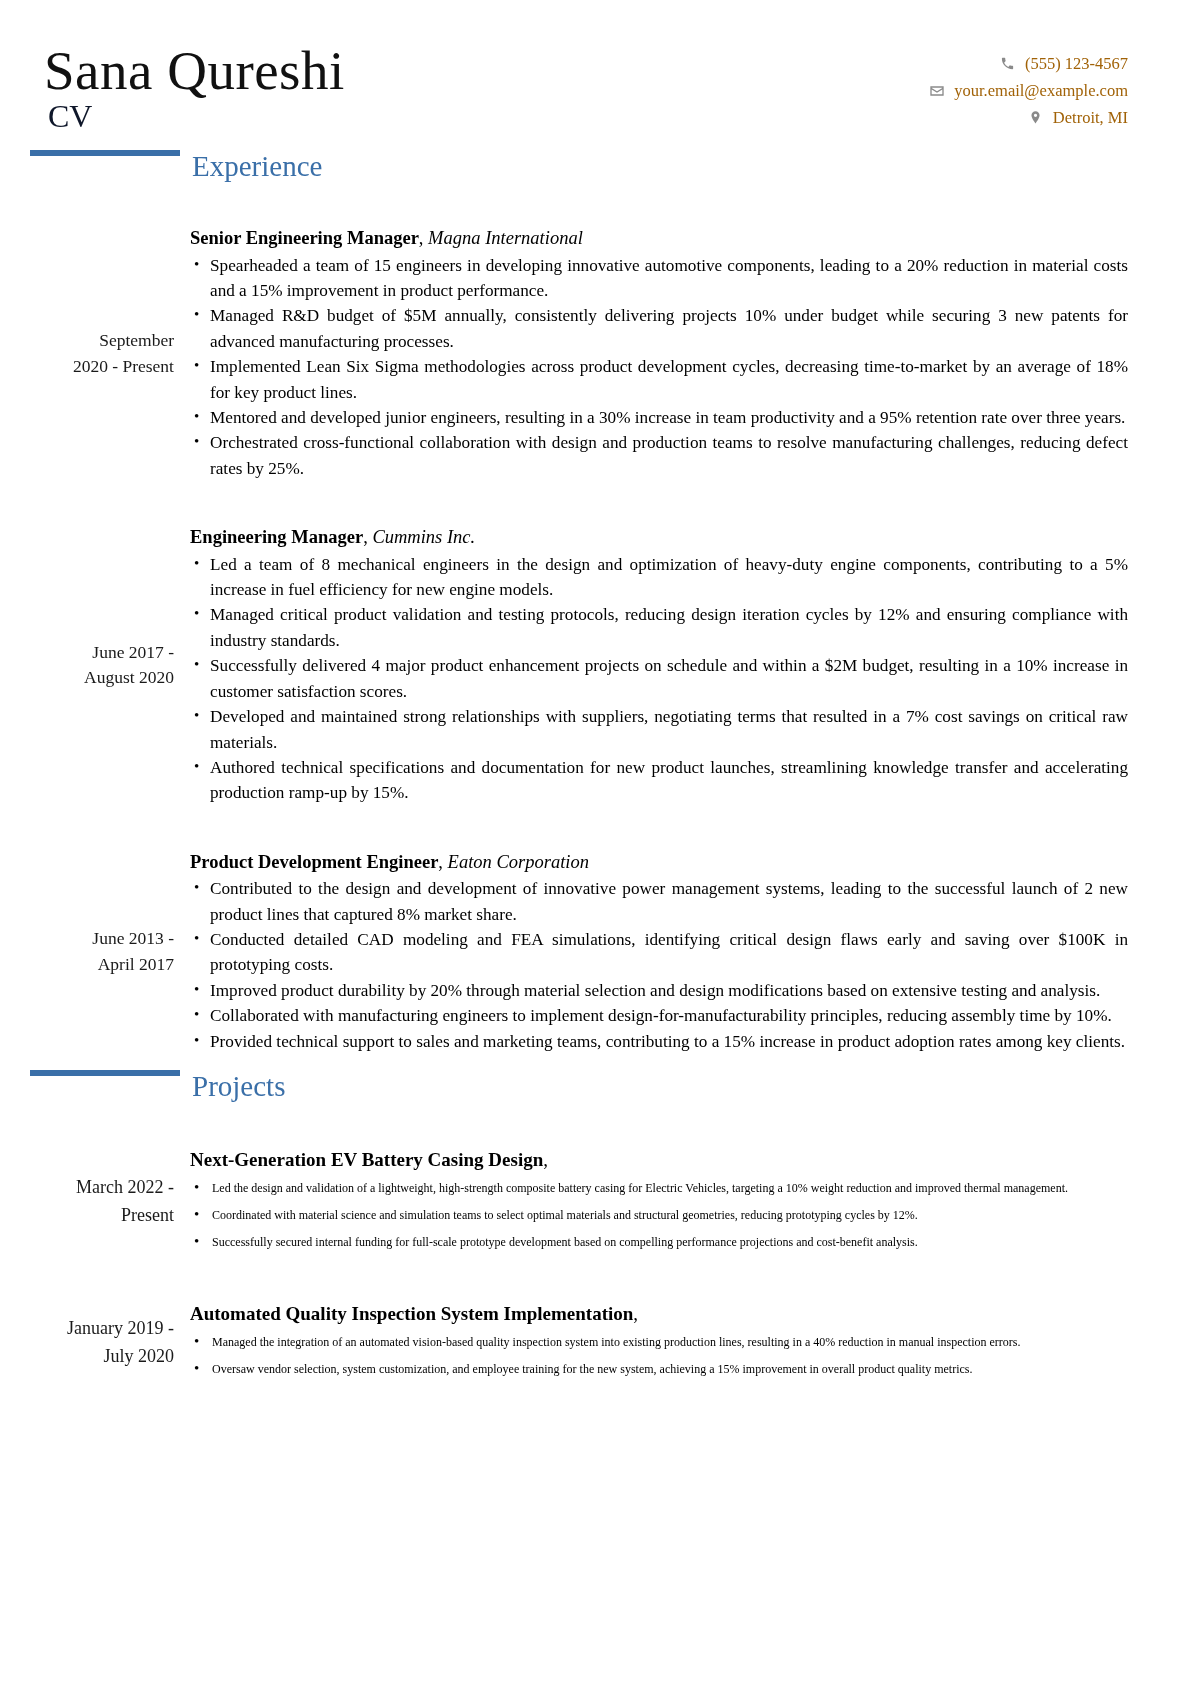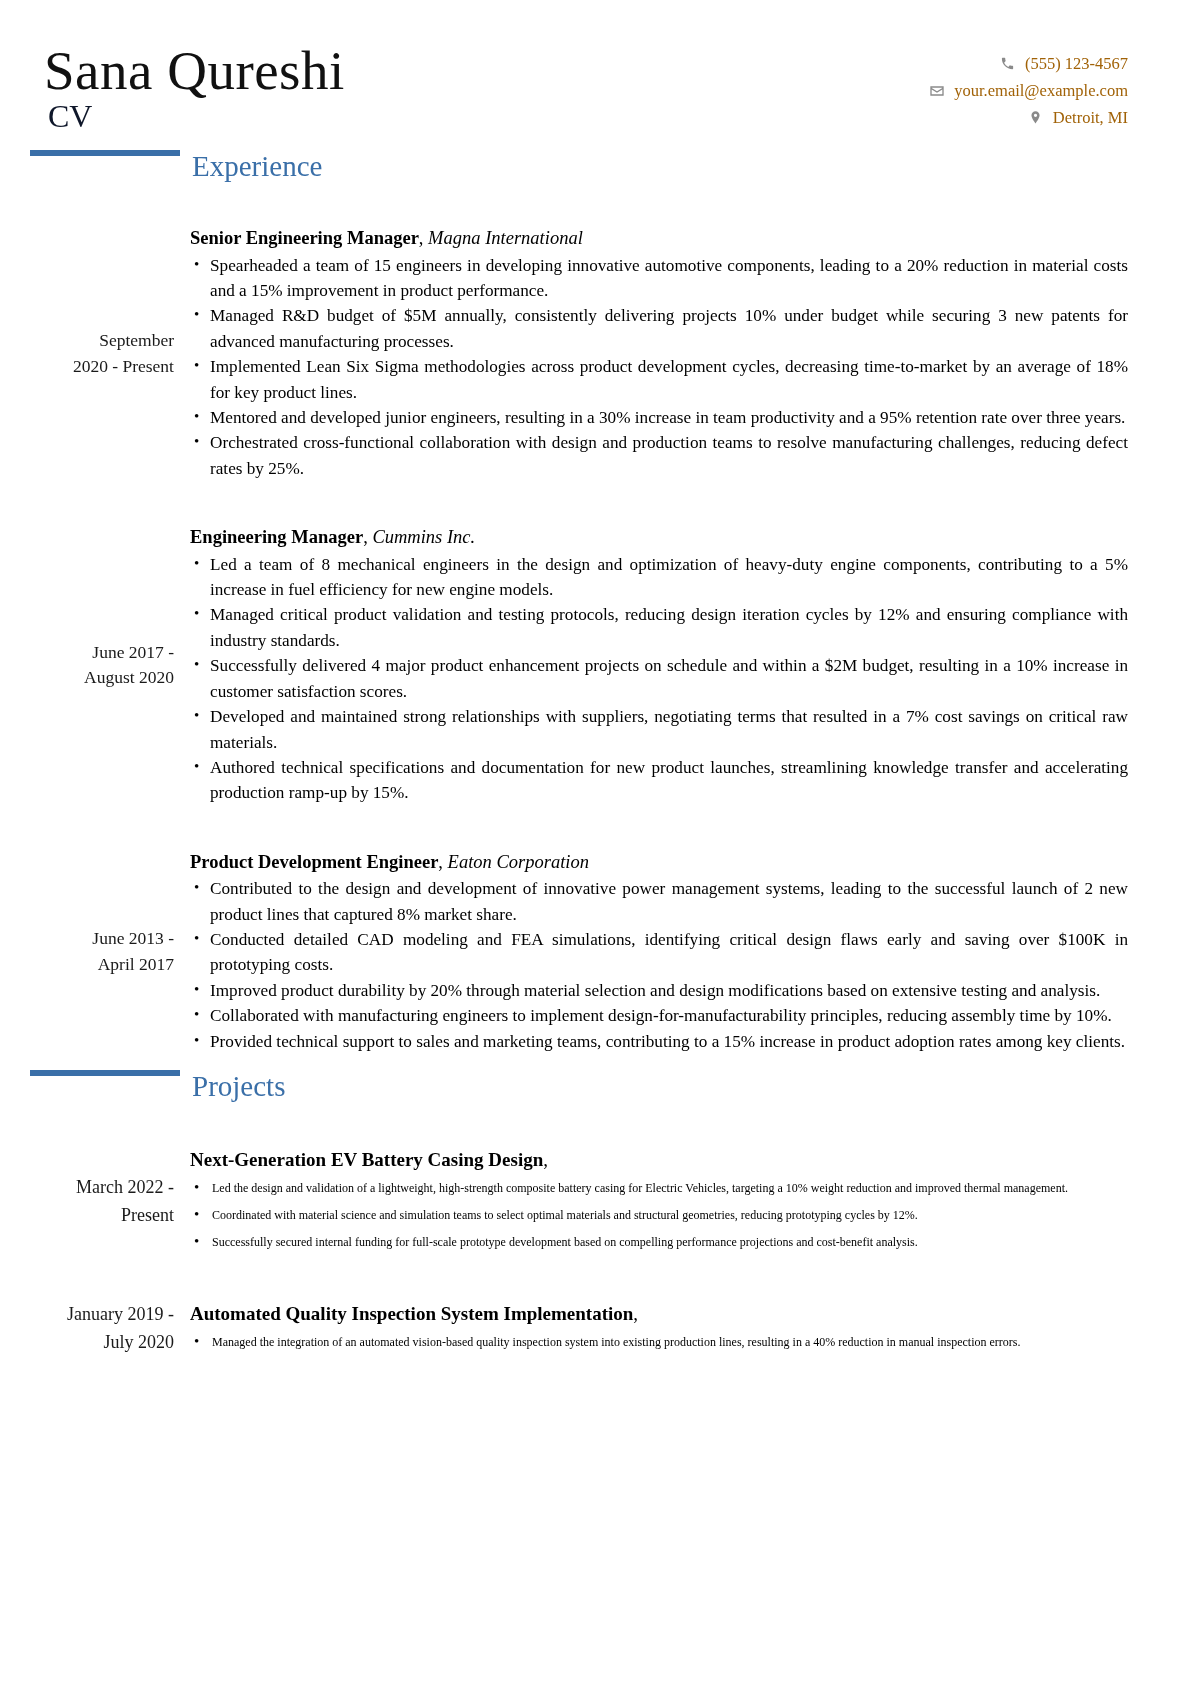--- a/index.html
+++ b/index.html
@@ -268,19 +268,20 @@
         </div>
         <div class="entry">
           <div class="dates">
             <span class="d-line">January 2019 -</span>
             <span class="d-line">July 2020</span>
           </div>
           <div class="body-col">
             <div class="role"><span class="title">Automated Quality Inspection System Implementation</span><span class="sep">,</span></div>
             <ul class="bullets">
               <li>Managed the integration of an automated vision-based quality inspection system into existing production lines, resulting in a 40% reduction in manual inspection errors.</li>
+              <li>Oversaw vendor selection, system customization, and employee training for the new system, achieving a 15% improvement in overall product quality metrics.</li>
             </ul>
           </div>
         </div>
       </div>
     </div>
 
 </div>
 
 </body></html>

